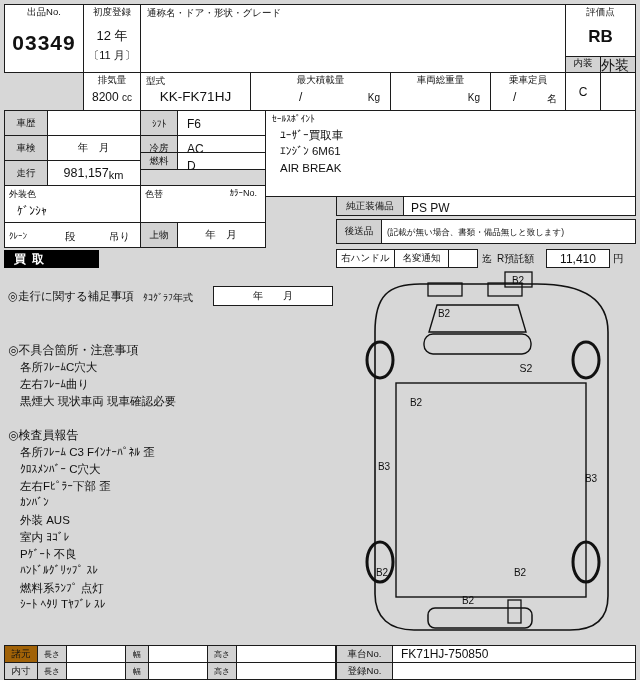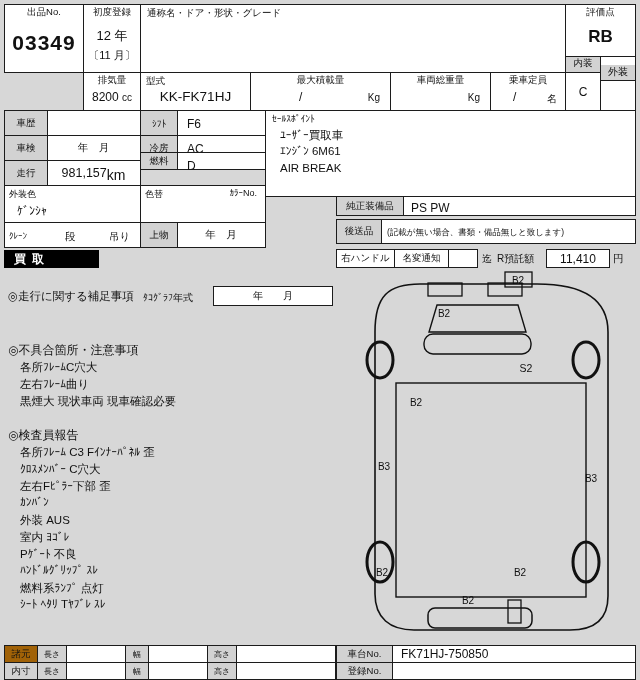--- a/index.html
+++ b/index.html
@@ -36,21 +36,21 @@
     <div class="txt" style="left:6px;top:2px;font-size:9.5px">通称名・ドア・形状・グレード</div>
   </div>
 
   <div class="cell" style="left:565px;top:4px;width:71px;height:53px">
     <div class="toplbl">評価点</div>
     <div class="txt" style="left:0;right:0;top:22px;text-align:center;font-size:17px;font-weight:bold">RB</div>
   </div>
 
   <div class="cell" style="left:565px;top:56px;width:71px;height:55px">
     <div class="nob" style="left:0;top:0;width:35px;height:16px;border-right:1px solid #1c1c1c;border-bottom:1px solid #1c1c1c;text-align:center;font-size:9.5px;background:#d2d2d2">内装</div>
-    <div class="nob" style="left:35px;top:8px;width:34px;height:16px;border-bottom:1px solid #1c1c1c;text-align:center;font-size:10px;background:#d2d2d2">外装</div>
+    <div class="nob" style="left:35px;top:0;width:34px;height:16px;border-bottom:1px solid #1c1c1c;text-align:left;font-size:14px;background:#d2d2d2">外装</div>
     <div class="nob" style="left:0;top:16px;width:35px;height:37px;border-right:1px solid #1c1c1c;display:flex;align-items:center;justify-content:center;font-size:12px">C</div>
     <div class="nob" style="left:35px;top:16px;width:34px;height:37px"></div>
   </div>
 
   <div class="cell" style="left:83px;top:72px;width:58px;height:39px">
     <div class="toplbl">排気量</div>
     <div class="txt" style="left:0;right:0;top:17px;text-align:center;font-size:12px">
       <span>8200</span>
       <span style="font-size:10px">cc</span>
     </div>
@@ -83,21 +83,21 @@
     <div class="rowval" style="left:42px;right:0"></div>
   </div>
   <div class="cell" style="left:4px;top:135px;width:137px;height:26px">
     <div class="sublbl" style="width:42px">車検</div>
     <div class="rowval" style="left:42px;right:0;font-size:10.5px">年　月</div>
   </div>
   <div class="cell" style="left:4px;top:160px;width:137px;height:26px">
     <div class="sublbl" style="width:42px">走行</div>
     <div class="rowval" style="left:42px;right:0;font-size:12.5px">
       <span>981,157</span>
-      <span style="font-size:14px;margin-top:4px">km</span>
+      <span style="font-size:11px;margin-top:4px">km</span>
     </div>
   </div>
   <div class="cell" style="left:4px;top:222px;width:137px;height:26px">
     <div class="txt" style="left:4px;top:8px;font-size:9px">ｸﾚｰﾝ</div>
     <div class="txt" style="left:60px;top:7px;font-size:10.5px">段</div>
     <div class="txt" style="left:104px;top:7px;font-size:10.5px">吊り</div>
   </div>
   <div class="cell" style="left:4px;top:185px;width:137px;height:38px">
     <div class="txt" style="left:4px;top:2px;font-size:9px">外装色</div>
     <div class="txt" style="left:12px;top:18px;font-size:12px">ｹﾞﾝｼｬ</div>

